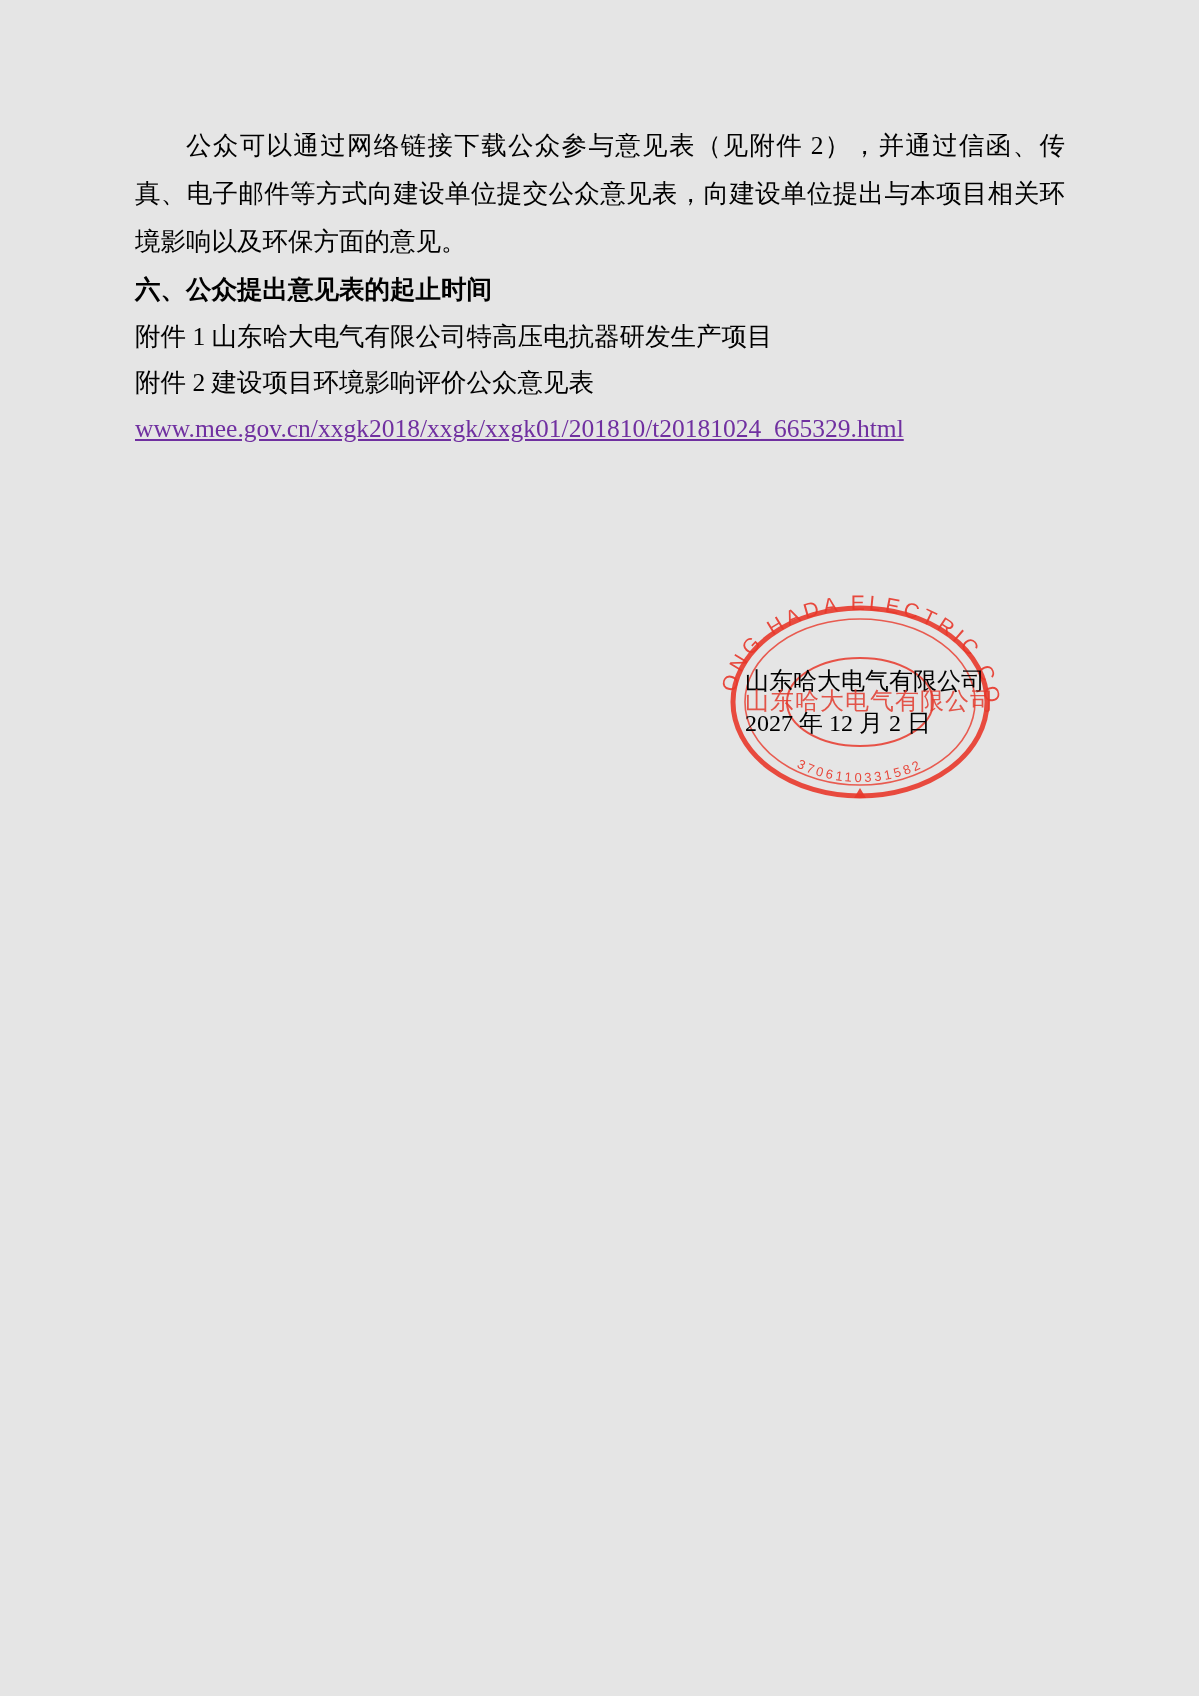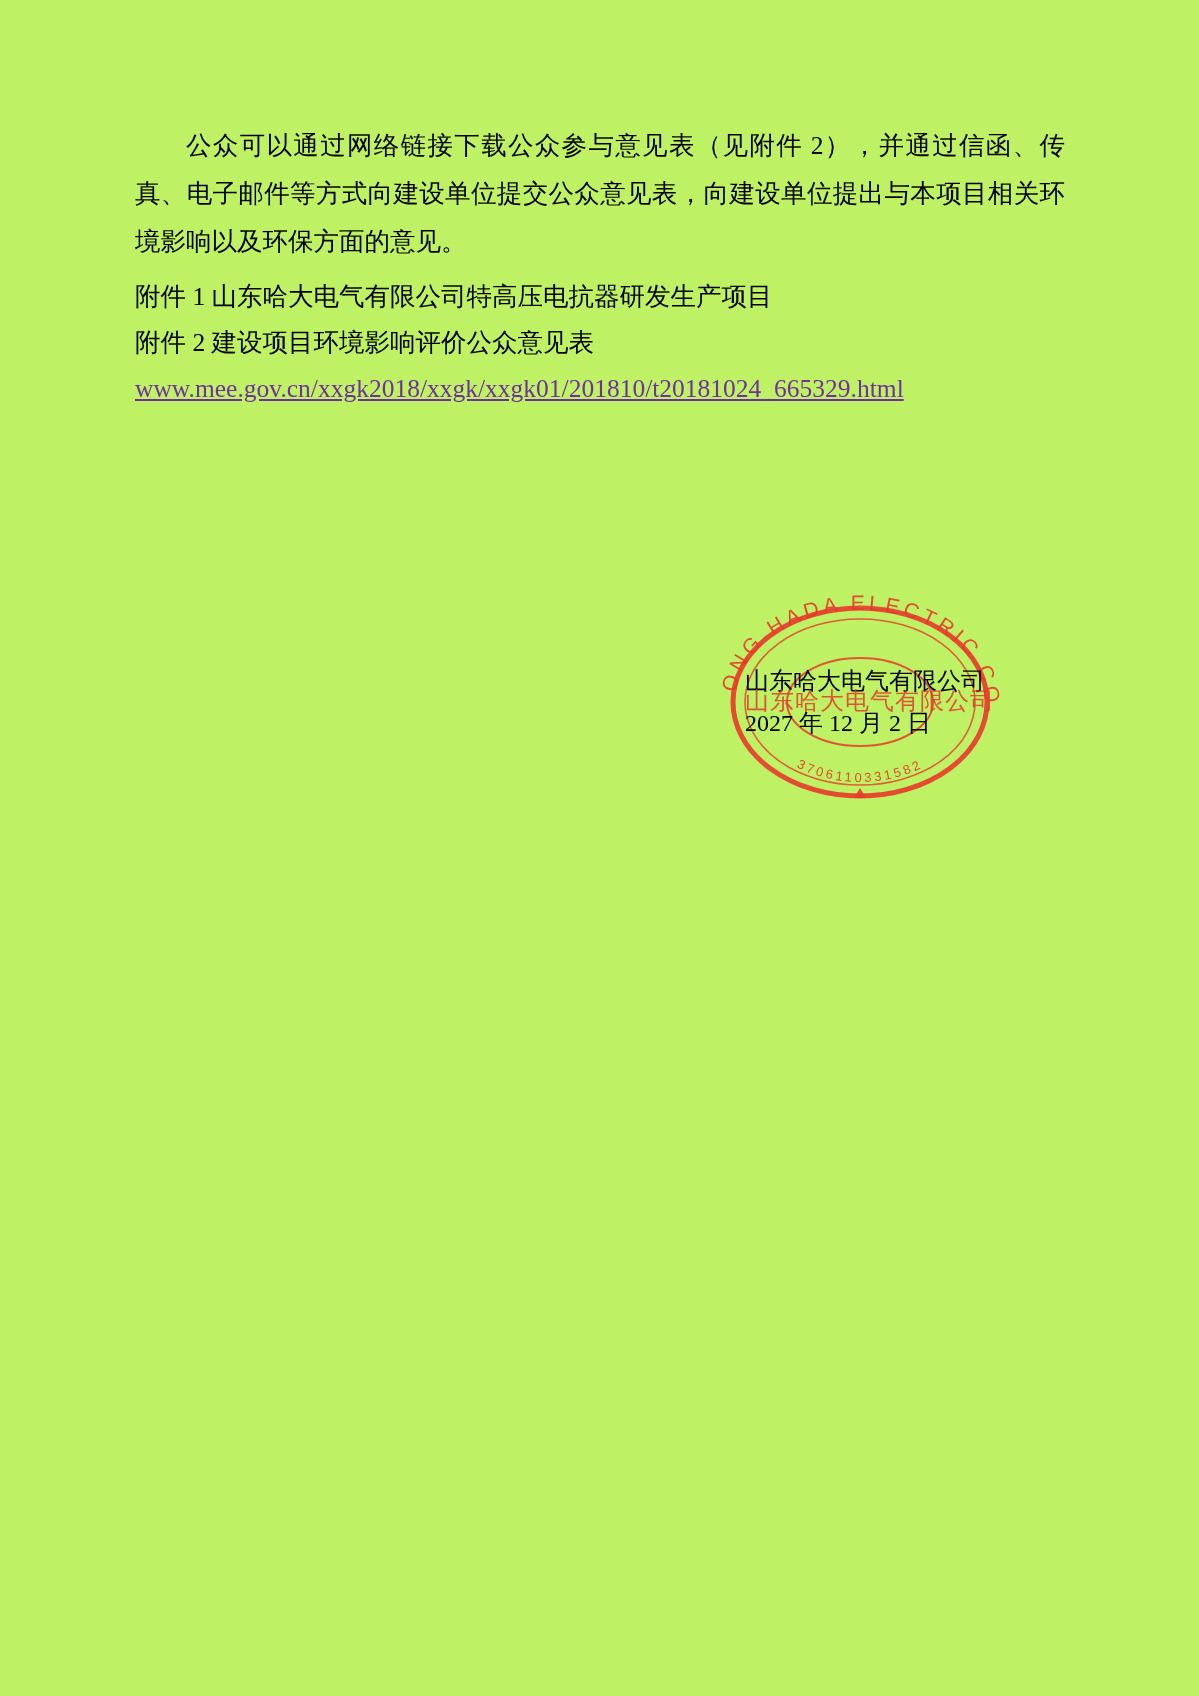--- a/index.html
+++ b/index.html
@@ -4,21 +4,21 @@
 <style>
   html, body {
     margin: 0;
     padding: 0;
     background: #ffffff;
   }
   .page {
     position: relative;
     width: 1199px;
     height: 1696px;
-    background: #bef264;
+    background: #e5e5e5;
     overflow: hidden;
     font-family: "Liberation Serif", serif;
     color: #000000;
   }
   .content {
     position: absolute;
     left: 135px;
     top: 122px;
     width: 930px;
   }
@@ -84,23 +84,24 @@
 </style>
 </head>
 <body>
 
 <div class="page">
 
   <div class="content">
 
     <p class="indent">公众可以通过网络链接下载公众参与意见表（见附件 2），并通过信函、传真、电子邮件等方式向建设单位提交公众意见表，向建设单位提出与本项目相关环境影响以及环保方面的意见。</p>
 
+    <p class="heading">六、公众提出意见表的起止时间</p>
 
 
-    <p class="attach-line" style="margin-top:8px;">附件 1 山东哈大电气有限公司特高压电抗器研发生产项目</p>
+    <p class="attach-line" style="">附件 1 山东哈大电气有限公司特高压电抗器研发生产项目</p>
 
 
     <p class="attach-line">附件 2 建设项目环境影响评价公众意见表</p>
 
     <p class="attach-line">
       <span class="link">www.mee.gov.cn/xxgk2018/xxgk/xxgk01/201810/t20181024_665329.html</span>
     </p>
 
   </div>
 

